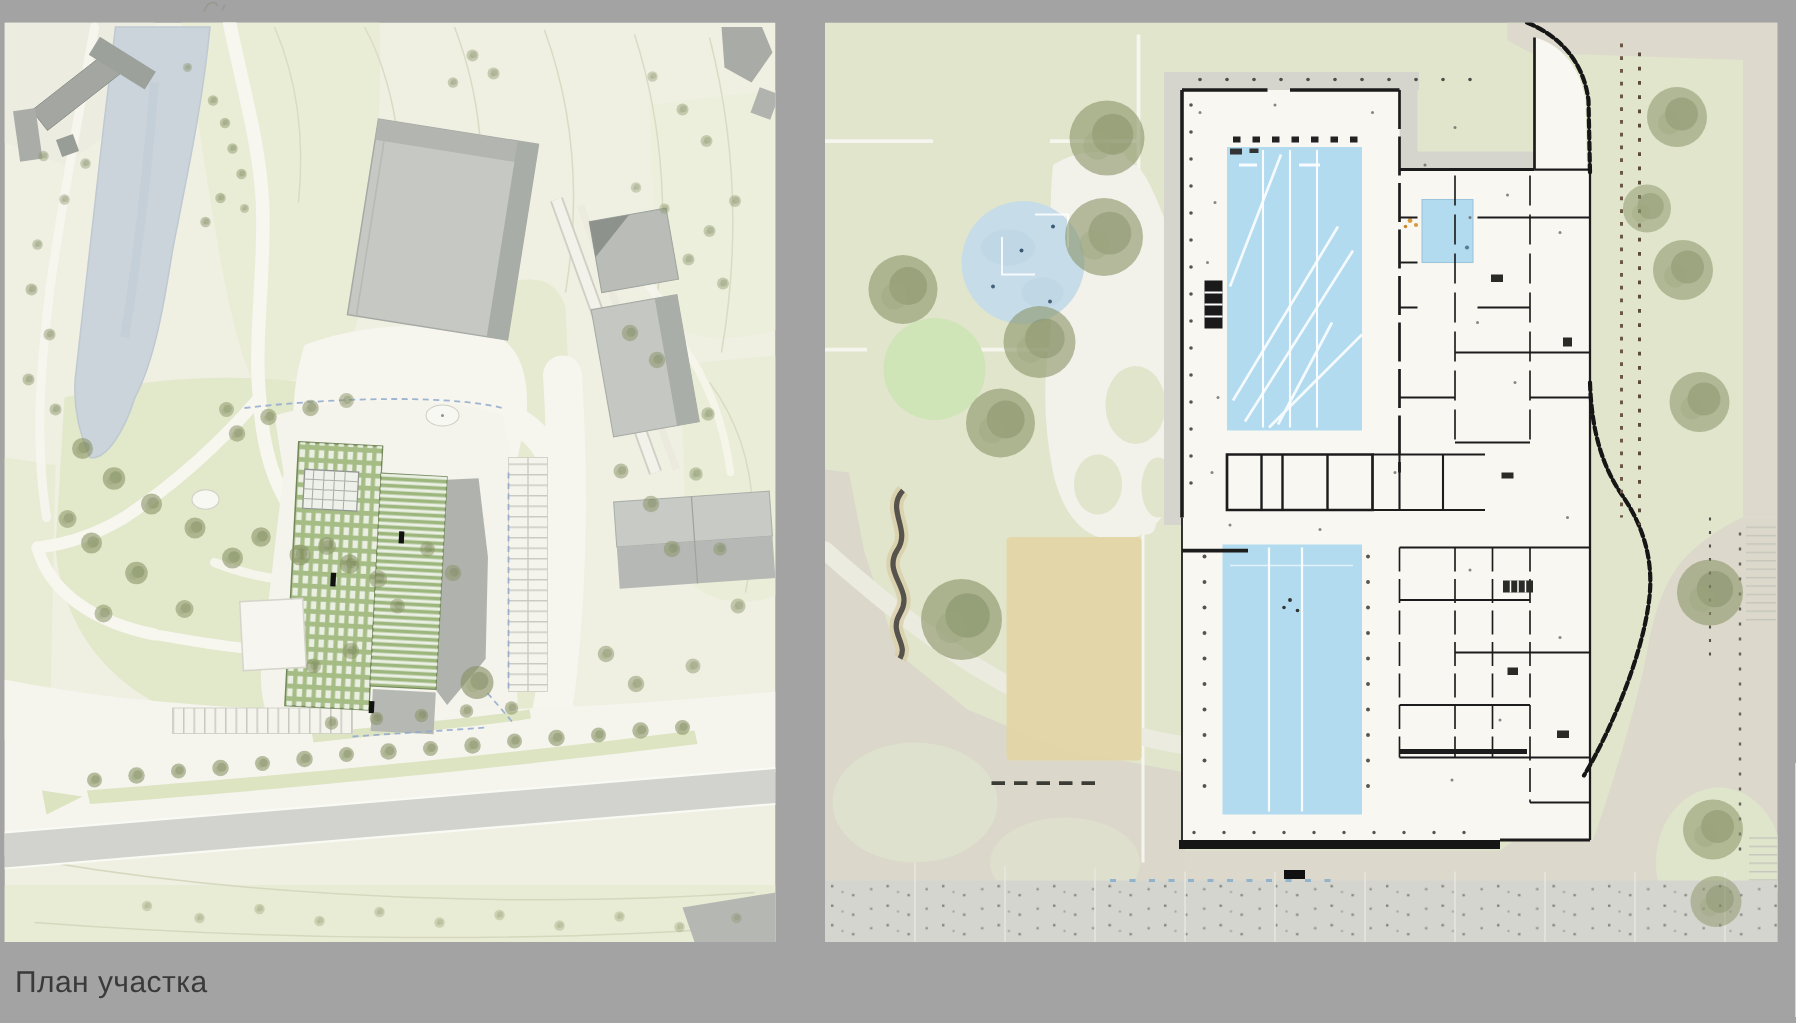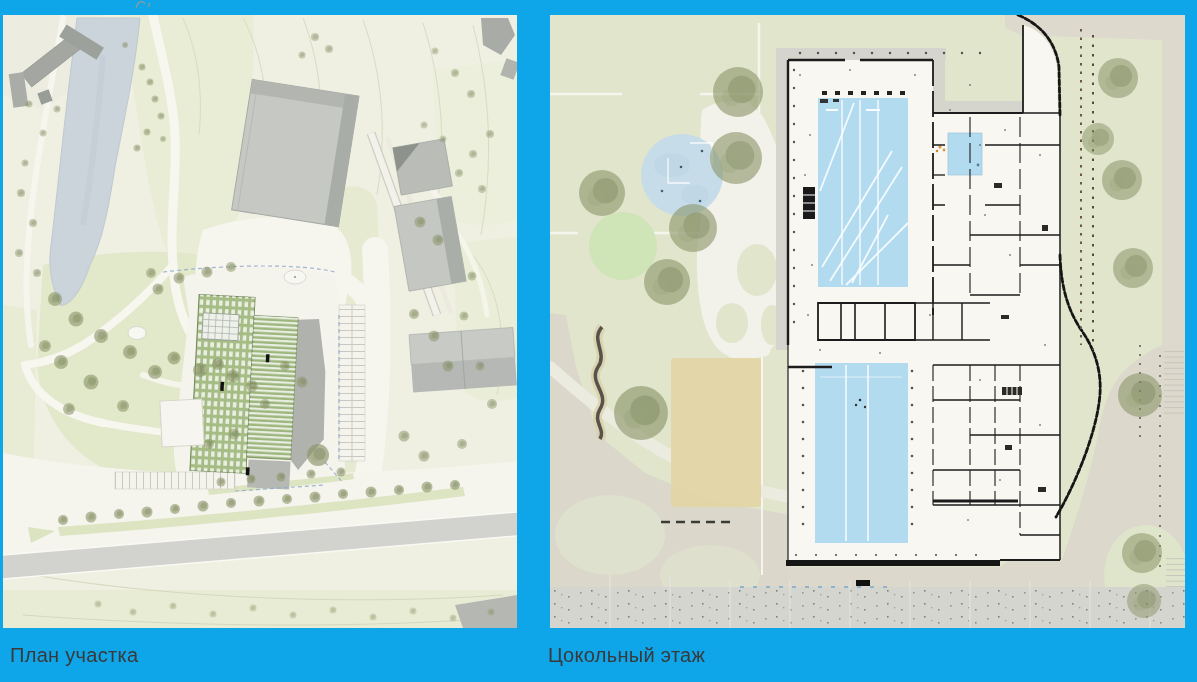--- a/index.html
+++ b/index.html
@@ -1,16 +1,16 @@
 <!DOCTYPE html>
 <html><head>
 <meta charset="utf-8">
 <style>
   html,body{margin:0;padding:0;background:#ffffff;}
-  .page{position:relative;width:1197px;height:682px;background:#0ea5e9;overflow:hidden;
+  .page{position:relative;width:1197px;height:682px;background:#a3a3a3;overflow:hidden;
         font-family:"Liberation Sans", sans-serif;}
   .panel{position:absolute;margin:0;padding:0;}
   .panel svg{display:block;}
   .panel-left{left:3px;top:15px;width:514px;height:613px;}
   .panel-right{left:550px;top:15px;width:635px;height:613px;}
   .caption{position:absolute;top:644px;font-size:20px;line-height:22px;color:#3a3a3a;
            letter-spacing:.3px;}
   .caption-left{left:10px;}
   .caption-right{left:548px;}
   .crop-mark{position:absolute;left:134px;top:0px;width:18px;height:9px;}
@@ -785,14 +785,13 @@
           <circle cx="595" cy="536" r="11" fill="#6f7b50" opacity="0.30250000000000005"></circle>
           <circle cx="587" cy="542" r="7.6" fill="#9aa57c" opacity="0.33"></circle>
           <circle cx="594" cy="586" r="17" fill="#8a9468" opacity="0.5"></circle>
           <circle cx="596.55" cy="584.3" r="9.350000000000001" fill="#6f7b50" opacity="0.275"></circle>
           <circle cx="589.75" cy="589.4" r="6.46" fill="#9aa57c" opacity="0.3"></circle>
         </g>
   </svg>
   </figure>
 
   <div class="caption caption-left">План участка</div>
-  <div class="caption caption-right">Цокольный этаж</div>
 </div>
 
 </body></html>

